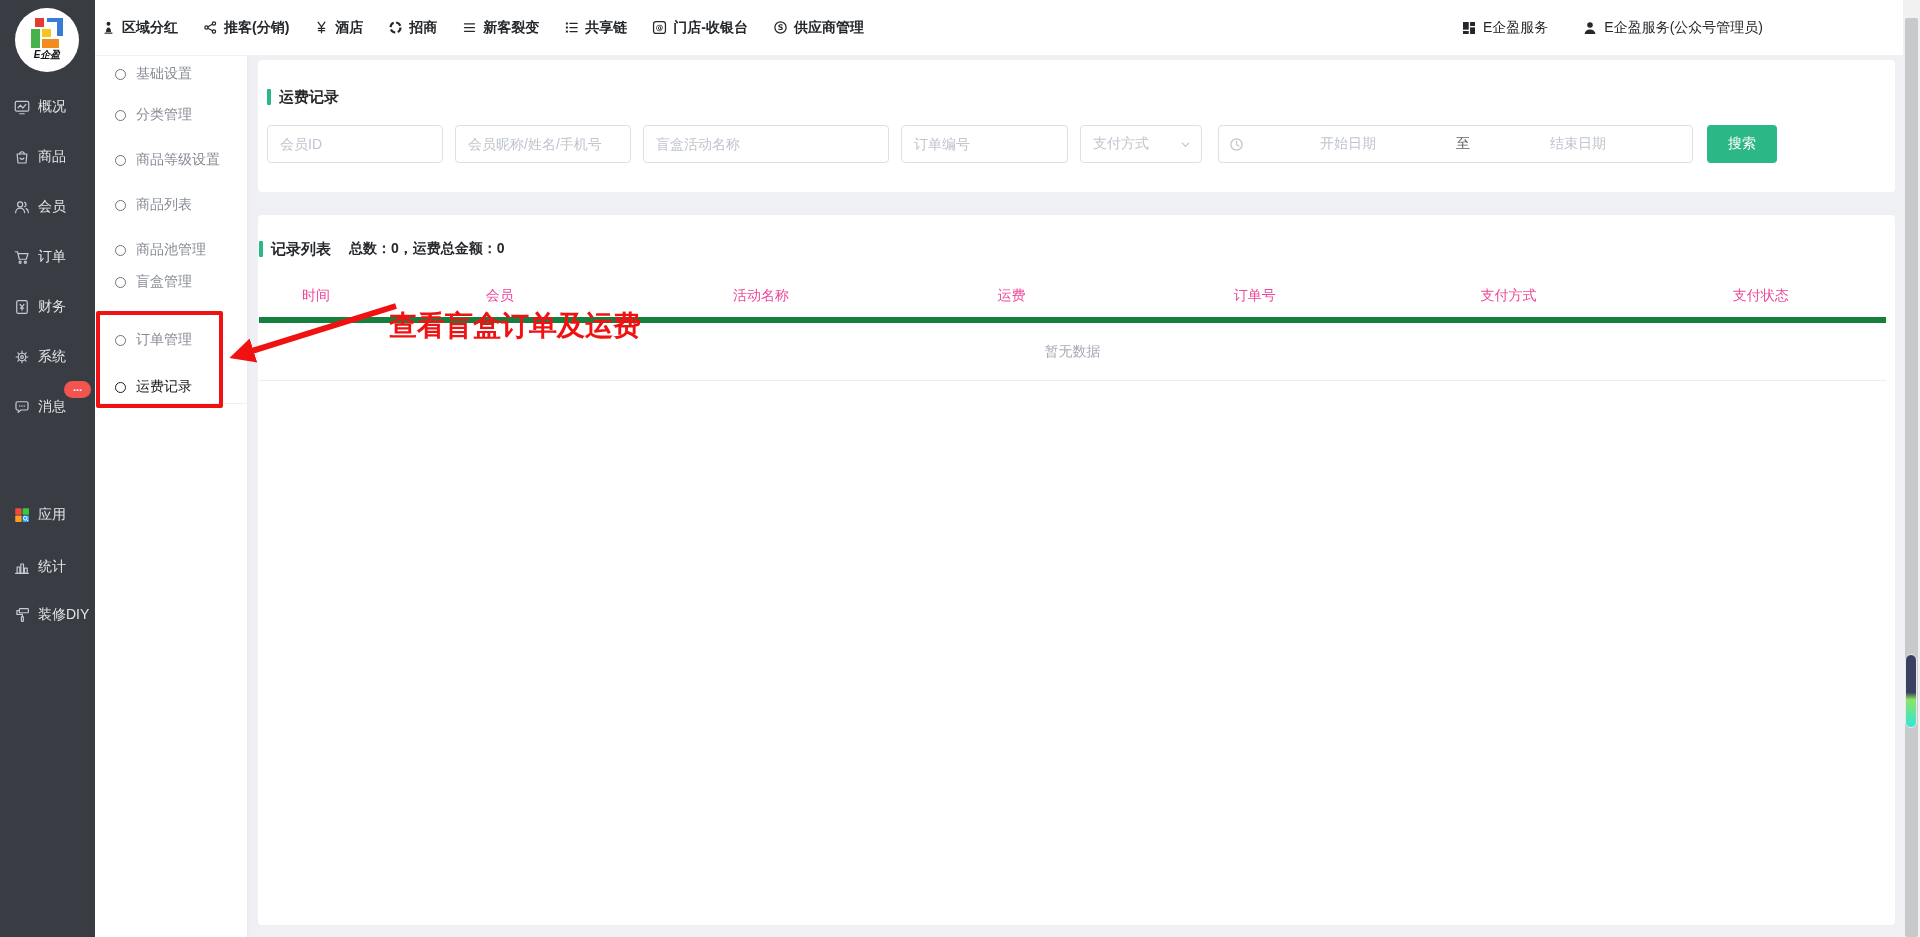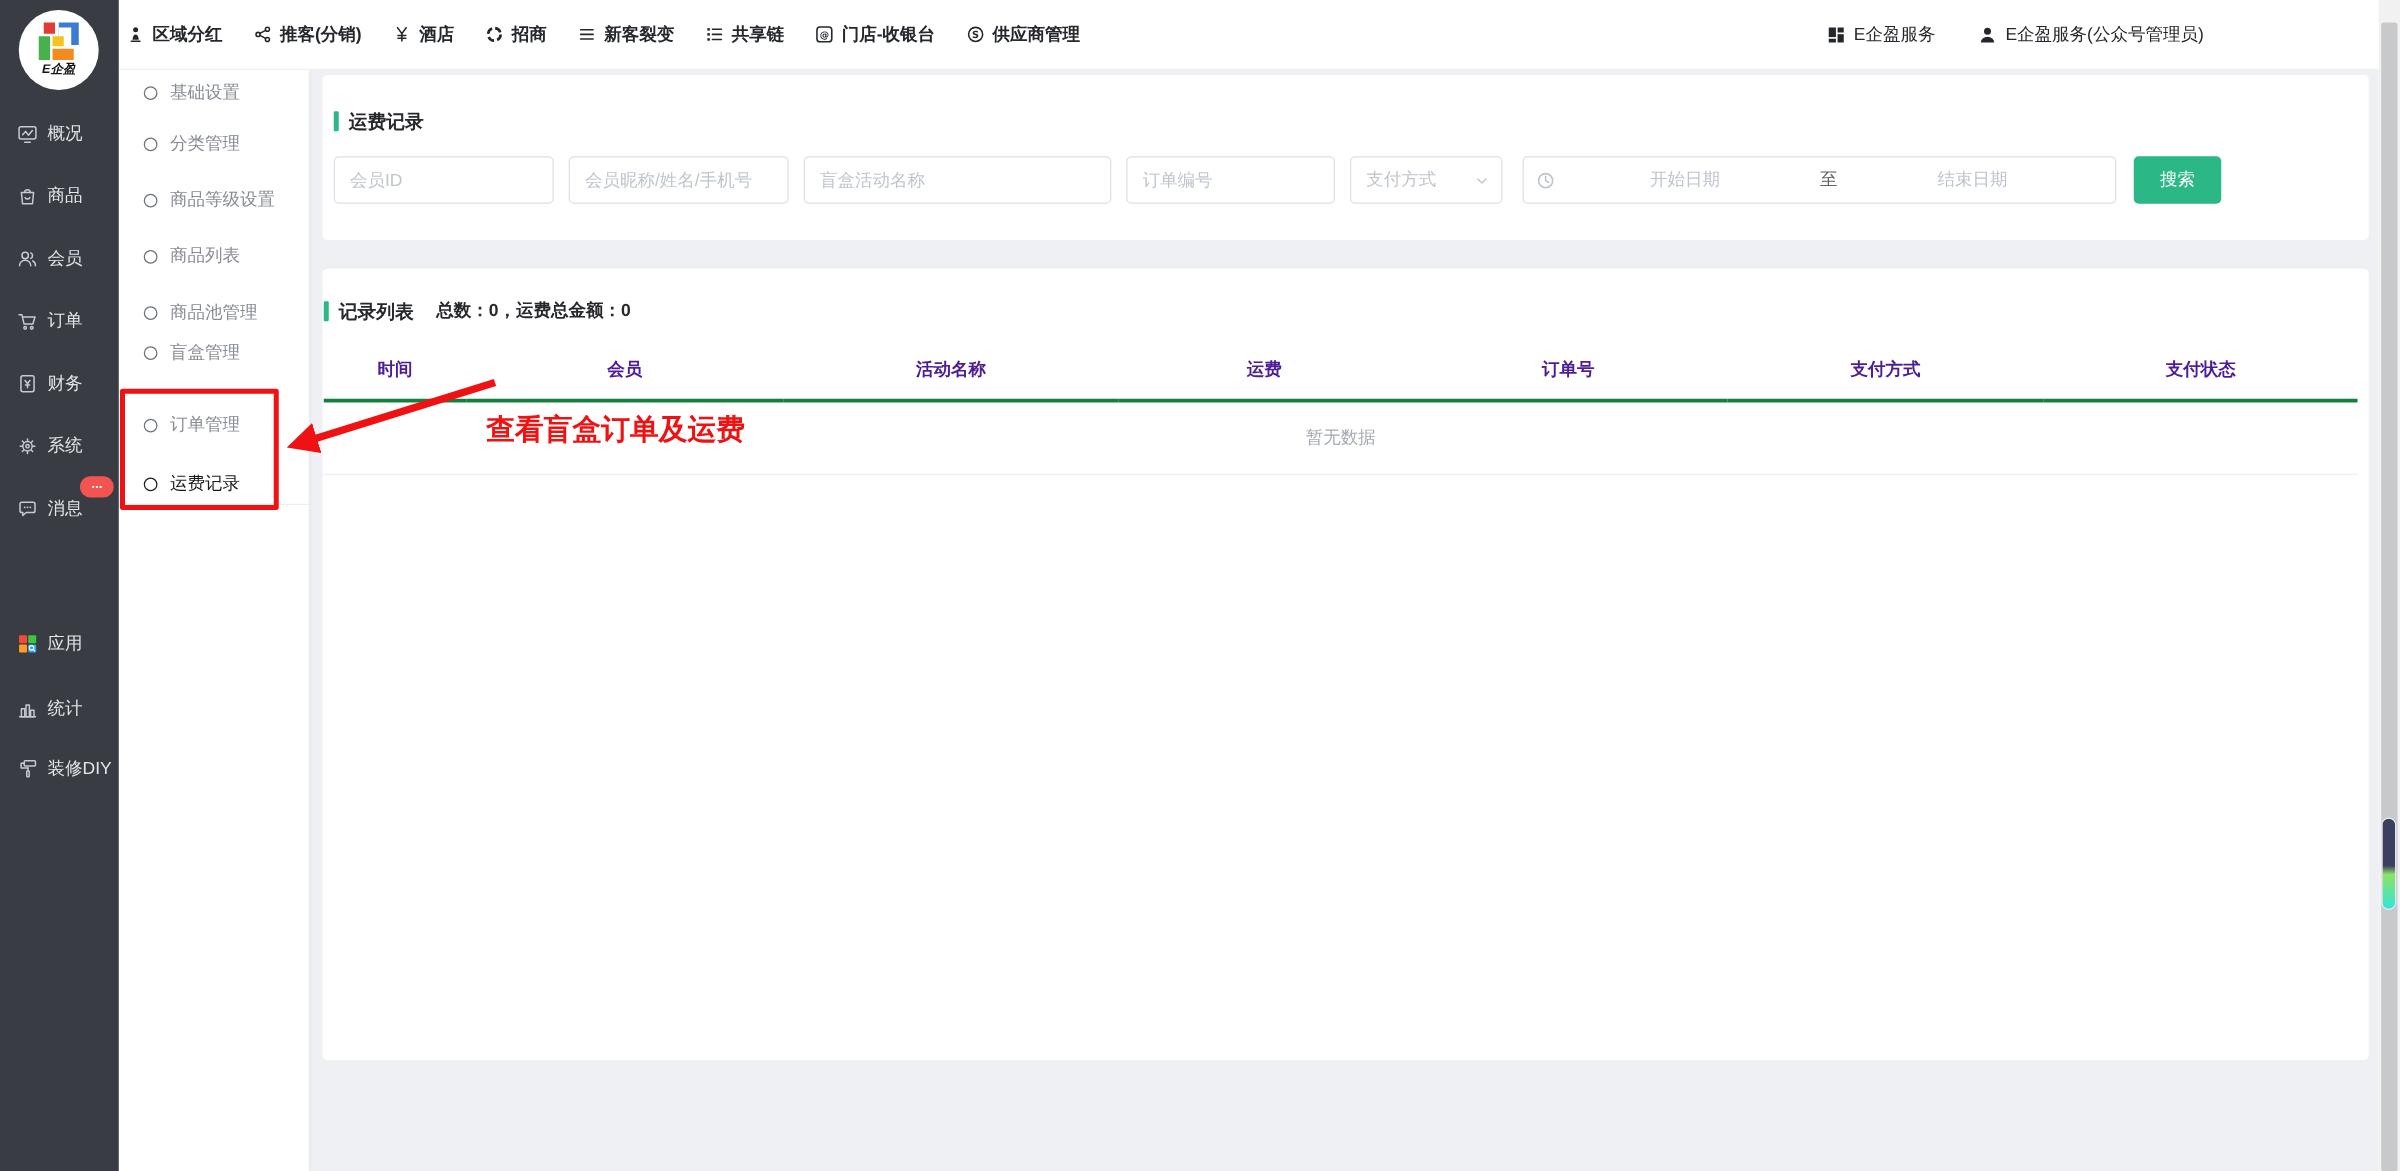--- a/index.html
+++ b/index.html
@@ -37,44 +37,44 @@
   .submenu { position:absolute; left:95px; top:56px; width:152px; height:881px; background:#fff; box-shadow:1px 0 4px rgba(0,0,0,.04); z-index:3; }
   .sub-item { position:absolute; left:0; width:152px; height:42px; display:flex; align-items:center; padding-left:20px; font-size:14px; color:#878c94; cursor:pointer; }
   .sub-item .dot { width:11px; height:11px; border:1.8px solid #6e737b; border-radius:50%; margin-right:10px; flex:none; }
   .sub-item.active { color:#17191c; }
   .sub-item.active .dot { border-color:#1b1d21; }
   .sub-divider { position:absolute; left:0; top:347px; width:152px; height:1px; background:#efefef; }
 
   
   .anno-box { position:absolute; left:96px; top:311px; width:127px; height:97px; border:4px solid #f01212; border-radius:2px; z-index:6; }
   .anno-arrow { position:absolute; left:213px; top:297px; width:195px; height:78px; z-index:6; }
-  .anno-text { position:absolute; left:389px; top:328px; font-size:23px; font-weight:bold; color:#f01212; z-index:6; white-space:nowrap; }
+  .anno-text { position:absolute; left:389px; top:307px; font-size:28px; font-weight:bold; color:#f01212; z-index:6; white-space:nowrap; }
 
   
   .main { position:absolute; left:247px; top:56px; width:1656px; height:881px; background:#eef0f3; }
   .card { position:absolute; left:11px; background:#fff; border-radius:4px; }
   .card1 { top:4px; width:1637px; height:132px; padding:28px 9px 0 9px; }
-  .card2 { top:159px; width:1637px; height:633px; padding:25px 9px 0 1px; }
+  .card2 { top:159px; width:1637px; height:710px; padding:25px 9px 0 1px; }
   .sec-title { display:flex; align-items:center; height:18px; }
   .green-bar { width:4px; height:16px; background:#2cb886; border-radius:1px; margin-right:8px; }
   .sec-title b { font-size:15px; color:#26282c; }
   .sec-title .summary { font-size:14px; font-weight:bold; color:#26282c; margin-left:18px; }
 
   .filters { display:flex; align-items:center; margin-top:19px; }
   .inp { height:38px; border:1px solid #dcdfe6; border-radius:4px; background:#fff; font-size:14px; color:#606266; padding:0 12px; margin-right:12px; outline:none; }
   .inp::placeholder { color:#bfc5cd; }
   .sel { width:122px; height:38px; border:1px solid #dcdfe6; border-radius:4px; display:flex; align-items:center; padding:0 10px 0 12px; margin-right:16px; cursor:pointer; }
   .sel .ph { flex:1; font-size:14px; color:#bfc5cd; }
   .dater { width:475px; height:38px; border:1px solid #dcdfe6; border-radius:4px; display:flex; align-items:center; padding:0 10px; margin-right:14px; cursor:pointer; }
   .dater .ph { flex:1; text-align:center; font-size:14px; color:#bfc5cd; }
   .dater .sep { font-size:14px; color:#606266; padding:0 4px; }
   .btn-search { width:70px; height:38px; background:#2cb886; border:none; border-radius:4px; color:#fff; font-size:14px; cursor:pointer; }
 
   table.rec { width:100%; border-collapse:collapse; margin-top:16px; }
-  table.rec th { height:46px; font-size:14px; font-weight:700; color:#4c1d95; text-align:center; border-bottom:3px solid #15803d; }
+  table.rec th { height:46px; font-size:14px; font-weight:400; color:#ec4899; text-align:center; border-bottom:6px solid #15803d; }
   .empty-row { height:58px; display:flex; align-items:center; justify-content:center; font-size:14px; color:#a6abb3; border-bottom:1px solid #ebeef5; }
 
   
   .scrollbar { position:absolute; right:0; top:0; width:17px; height:937px; background:#f1f1f1; z-index:10; }
   .scroll-thumb { position:absolute; left:2px; top:18px; width:13px; height:919px; background:#c7c9cb; border-radius:2px; }
   .scroll-marker { position:absolute; left:2px; top:654px; width:12px; height:74px; border-radius:7px; border:1px solid #e6eaee;
     background:linear-gradient(180deg,#3c4060 0%,#3c4060 52%,#8ce366 62%,#2fe7d8 100%); }
 </style>
 </head>
 <body>

